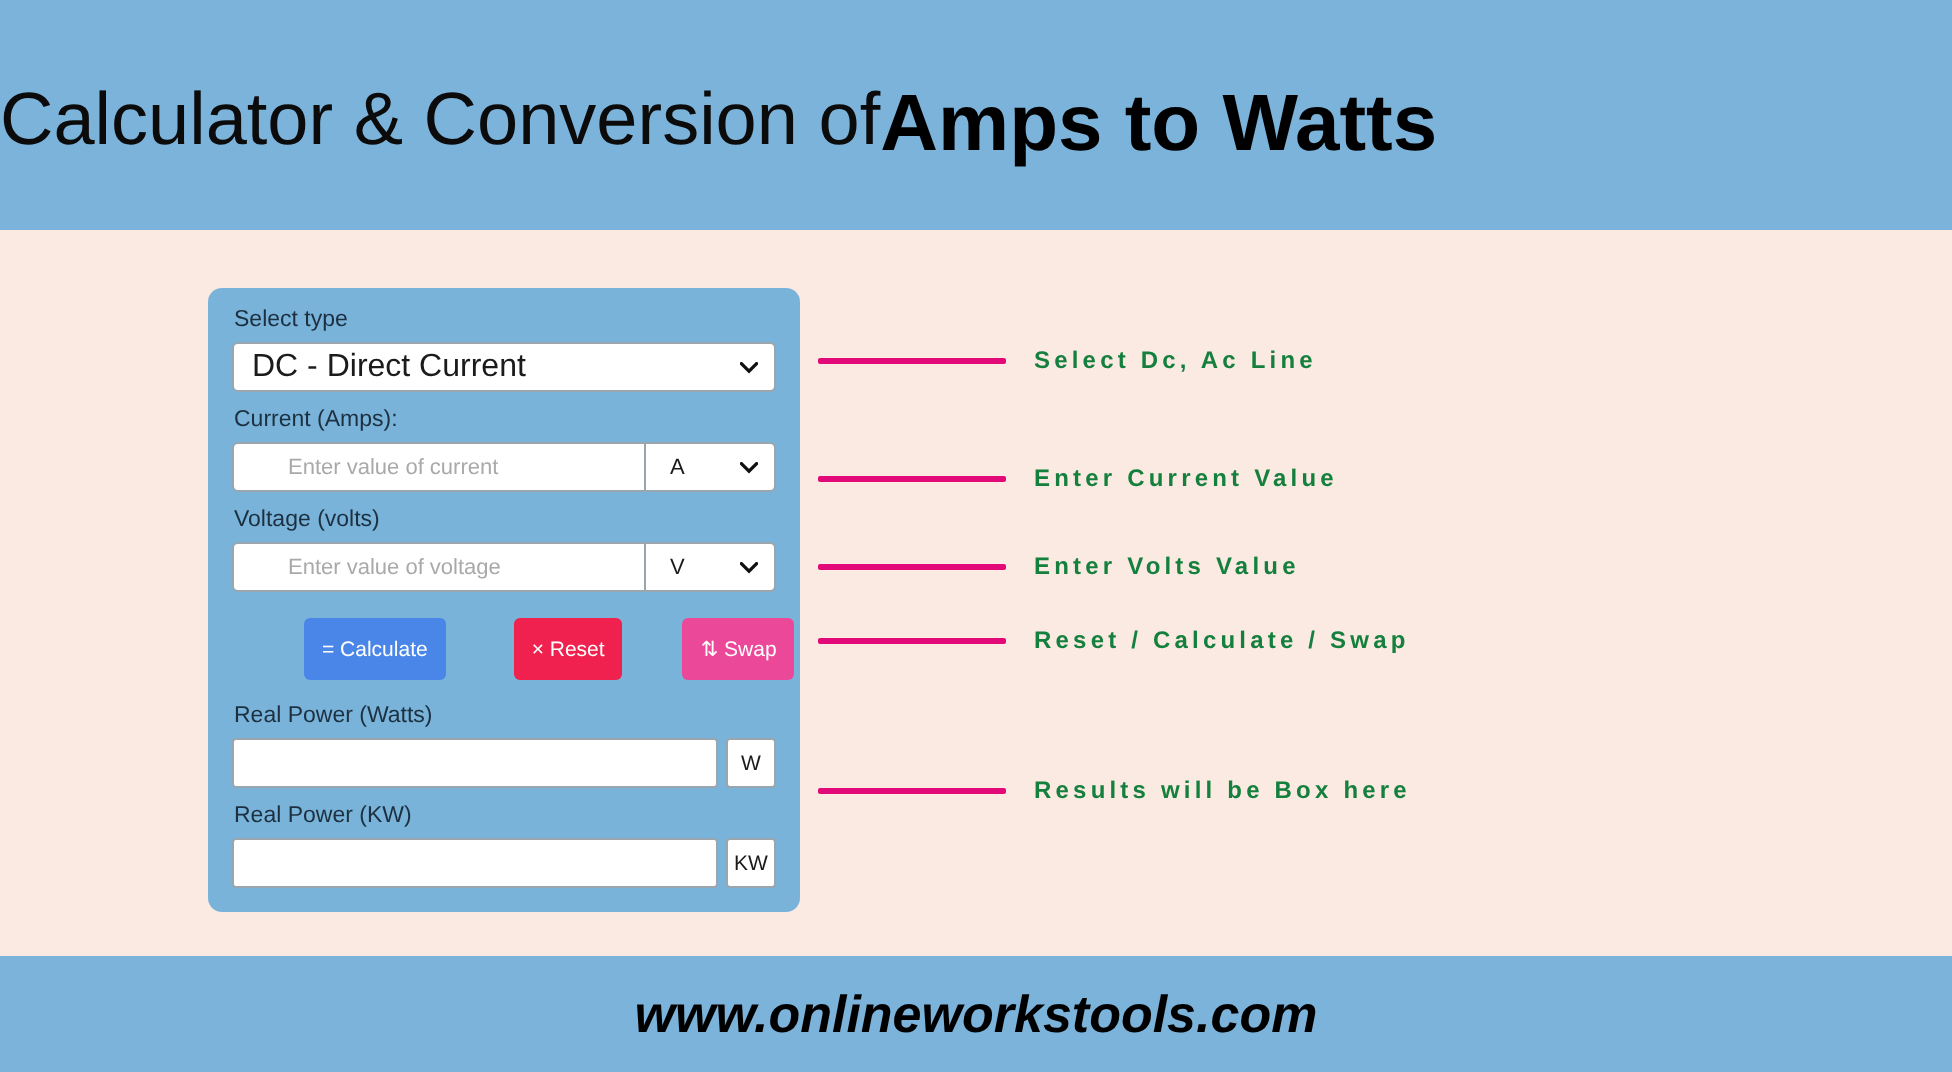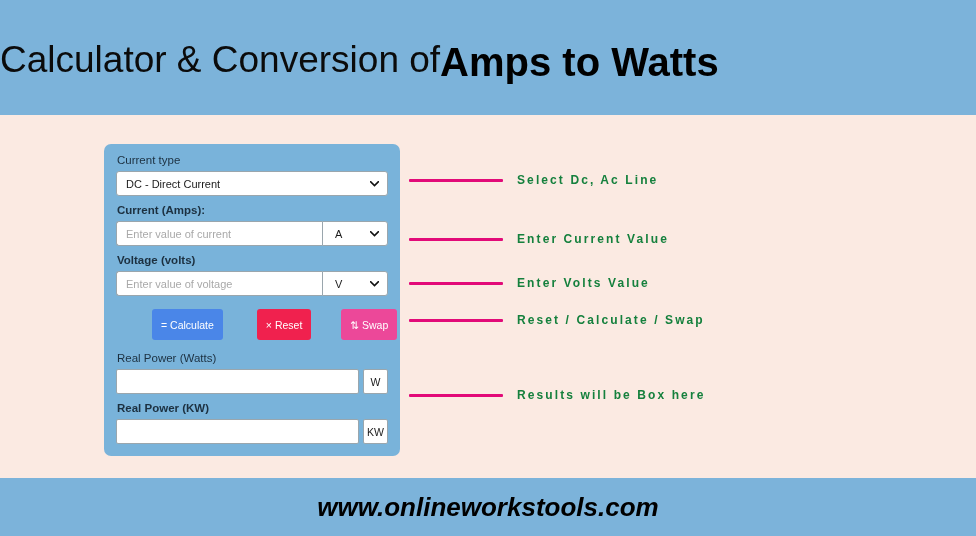--- a/index.html
+++ b/index.html
@@ -83,35 +83,35 @@
     box-sizing: border-box;
     padding: 9px 12px 10px 12px;
   }
   .field-label {
     font-size: 11.5px;
     color: #1c3040;
     line-height: 15px;
     margin: 0 0 3px 1px;
     font-weight: 400;
   }
-  .field-label.spaced { margin-top: 7px; font-weight: bold; }
+  .field-label.spaced { margin-top: 7px; }
 
   .select-row {
     width: 272px;
     height: 25px;
     background: #ffffff;
     border: 1px solid #9aa6ad;
     border-radius: 3px;
     box-sizing: border-box;
     display: flex;
     align-items: center;
     position: relative;
   }
   .select-text {
-    font-size: 11px;
+    font-size: 16px;
     color: #1b1b1b;
     padding-left: 9px;
     flex: 1;
     white-space: nowrap;
     overflow: hidden;
   }
   .chev {
     width: 16px;
     height: 100%;
     display: flex;
@@ -133,21 +133,21 @@
     border: 1px solid #9aa6ad;
     border-right: none;
     border-radius: 3px 0 0 3px;
     box-sizing: border-box;
     display: flex;
     align-items: center;
   }
   .text-input .ph {
     font-size: 11px;
     color: #a9a9a9;
-    padding-left: 9px;
+    padding-left: 27px;
     white-space: nowrap;
   }
   .unit-select {
     width: 66px;
     background: #ffffff;
     border: 1px solid #9aa6ad;
     border-radius: 0 3px 3px 0;
     box-sizing: border-box;
     display: flex;
     align-items: center;
@@ -238,21 +238,21 @@
 
 <div id="page">
 
   <div class="header-band">
     <div class="title-line1">Calculator &amp; Conversion of</div>
     <div class="title-line2">Amps to Watts</div>
   </div>
 
   <div class="calc-card">
 
-    <div class="field-label">Current type</div>
+    <div class="field-label">Select type</div>
     <div class="select-row">
       <span class="select-text">DC - Direct Current</span>
       <span class="chev">
         <svg width="9" height="6" viewBox="0 0 9 6">
             <path d="M0.7 0.8 L4.5 4.6 L8.3 0.8" stroke="#111" stroke-width="1.6" fill="none" stroke-linecap="square"></path>
           </svg>
       </span>
     </div>
 
     <div class="field-label spaced">Current (Amps):</div>

